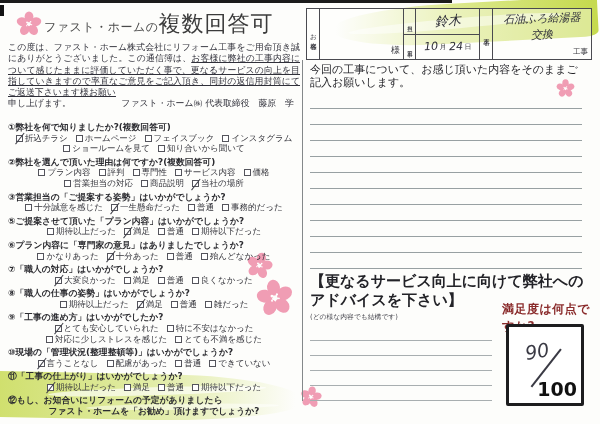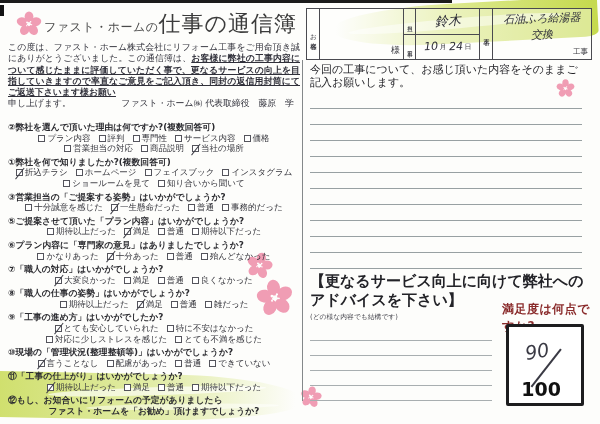--- a/index.html
+++ b/index.html
@@ -39,21 +39,21 @@
   .sk-mid-small{left:246px;top:252px;width:27px;height:27px;transform:rotate(14deg);}
   .sk-mid-large{left:256px;top:279px;width:38px;height:38px;transform:rotate(-8deg);}
   .sk-right-small{left:556px;top:79px;width:19px;height:19px;}
   .sk-bottom{left:300px;top:386px;width:22px;height:22px;transform:rotate(10deg);}
   
   .left-col{position:absolute;left:8px;top:9px;width:292px;z-index:3;}
   .title-row{display:flex;align-items:baseline;padding-left:36px;margin-bottom:3px;}
   .title-prefix{font-size:12px;color:#4a4a4a;letter-spacing:.5px;}
   .title-main{font-size:22px;color:#3b3b3b;letter-spacing:1px;}
   .intro{font-size:8.9px;line-height:11.3px;color:#30303a;text-align:justify;}
-  .intro .u{font-weight:bold;text-decoration:underline;}
+  .intro .u{font-weight:normal;text-decoration:underline;}
   .intro-last{display:flex;justify-content:space-between;font-size:8.9px;line-height:11.3px;
     color:#30303a;padding-right:6px;margin-bottom:12px;}
   
   .question{margin-bottom:2.5px;}
   .q-title{font-weight:bold;font-size:8.8px;line-height:10.8px;color:#2c2c31;}
   .q-title2{text-align:center;}
   .opt-row{text-align:center;font-size:8.5px;line-height:10.8px;color:#33333a;}
   .opt{margin:0 4px;white-space:nowrap;}
   .box{display:inline-block;width:7px;height:7px;border:1px solid #54545c;margin-right:2px;
     vertical-align:-1px;position:relative;background:#fff;}
@@ -90,21 +90,21 @@
   .advice-rules .rule{height:15px;width:182px;border-bottom:1px solid #a8aeb0;}
   
   .score-label{position:absolute;left:502px;top:301px;font-weight:bold;font-size:12px;
     color:var(--score-red);z-index:4;letter-spacing:.5px;}
   .score-box{position:absolute;left:506px;top:324px;width:78px;height:82px;border:3px solid #1d1d1f;
     background:#fff;z-index:4;border-radius:2px;}
   .score-val{position:absolute;left:16px;top:13px;font-size:19px;font-style:italic;
     color:#3a3a44;transform:rotate(-10deg);}
   .score-slash{position:absolute;left:13px;top:40px;width:48px;height:1.6px;background:#3a3a44;
     transform:rotate(-52deg);}
-  .score-den{position:absolute;right:20px;bottom:3px;font-size:19px;font-weight:bold;color:#111;}
+  .score-den{position:absolute;right:4px;bottom:3px;font-size:19px;font-weight:bold;color:#111;}
 </style>
 </head>
 <body>
 
 <div class="scan-top"></div>
 <div class="scan-blob"></div>
 
 <div class="swoosh-tr"></div>
 <div class="swoosh-bl"></div>
 
@@ -185,37 +185,37 @@
         <circle cx="22.5" cy="16.5" r="1.2"></circle>
         <circle cx="20" cy="21.5" r="1.3"></circle>
         <circle cx="24" cy="21" r="1"></circle>
         <circle cx="16.5" cy="22.5" r="1"></circle>
       </g>
     </svg></div>
 
 <div class="left-col">
   <div class="title-row">
     <span class="title-prefix">ファスト・ホームの</span>
-    <span class="title-main">仕事の通信簿</span>
+    <span class="title-main">複数回答可</span>
   </div>
   <p class="intro"><span>この度は、ファスト・ホーム株式会社にリフォーム工事をご用命頂き誠にありがとうございました。この通信簿は、</span><span class="u">お客様に弊社の工事内容について感じたままに評価していただく事で、更なるサービスの向上を目指していきますので率直なご意見をご記入頂き、同封の返信用封筒にてご返送下さいます様お願い</span></p>
   <div class="intro-last">
     <span>申し上げます。</span>
     <span>ファスト・ホーム㈱ 代表取締役　藤原　学</span>
   </div>
   <div id="question-list">
       <div class="question">
+        <div class="q-title">①弊社を何で知りましたか?(複数回答可)</div>
+        <div class="opt-row"><span class="opt"><span class="box checked"></span>折込チラシ</span><span class="opt"><span class="box"></span>ホームページ</span><span class="opt"><span class="box"></span>フェイスブック</span><span class="opt"><span class="box"></span>インスタグラム</span></div>
+        <div class="opt-row"><span class="opt"><span class="box"></span>ショールームを見て</span><span class="opt"><span class="box"></span>知り合いから聞いて</span></div>
+      </div>
+      <div class="question">
         <div class="q-title">②弊社を選んで頂いた理由は何ですか?(複数回答可)</div>
         <div class="opt-row"><span class="opt"><span class="box"></span>プラン内容</span><span class="opt"><span class="box"></span>評判</span><span class="opt"><span class="box"></span>専門性</span><span class="opt"><span class="box"></span>サービス内容</span><span class="opt"><span class="box"></span>価格</span></div>
         <div class="opt-row"><span class="opt"><span class="box"></span>営業担当の対応</span><span class="opt"><span class="box"></span>商品説明</span><span class="opt"><span class="box checked"></span>当社の場所</span></div>
-      </div>
-      <div class="question">
-        <div class="q-title">①弊社を何で知りましたか?(複数回答可)</div>
-        <div class="opt-row"><span class="opt"><span class="box checked"></span>折込チラシ</span><span class="opt"><span class="box"></span>ホームページ</span><span class="opt"><span class="box"></span>フェイスブック</span><span class="opt"><span class="box"></span>インスタグラム</span></div>
-        <div class="opt-row"><span class="opt"><span class="box"></span>ショールームを見て</span><span class="opt"><span class="box"></span>知り合いから聞いて</span></div>
       </div>
       <div class="question">
         <div class="q-title">③営業担当の「ご提案する姿勢」はいかがでしょうか?</div>
         <div class="opt-row"><span class="opt"><span class="box"></span>十分誠意を感じた</span><span class="opt"><span class="box checked"></span>一生懸命だった</span><span class="opt"><span class="box"></span>普通</span><span class="opt"><span class="box"></span>事務的だった</span></div>
       </div>
       <div class="question">
         <div class="q-title">⑤ご提案させて頂いた「プラン内容」はいかがでしょうか?</div>
         <div class="opt-row"><span class="opt"><span class="box"></span>期待以上だった</span><span class="opt"><span class="box checked"></span>満足</span><span class="opt"><span class="box"></span>普通</span><span class="opt"><span class="box"></span>期待以下だった</span></div>
       </div>
       <div class="question">

